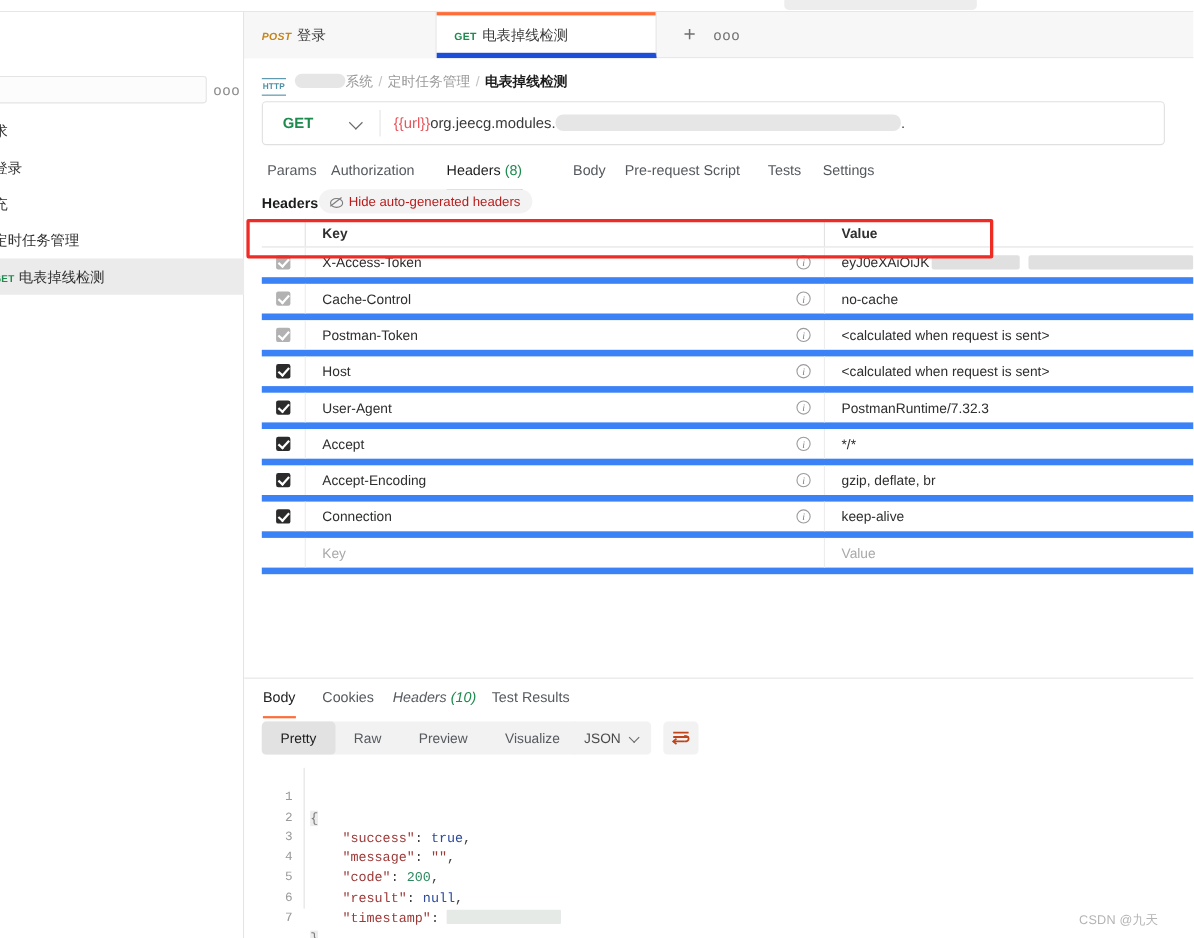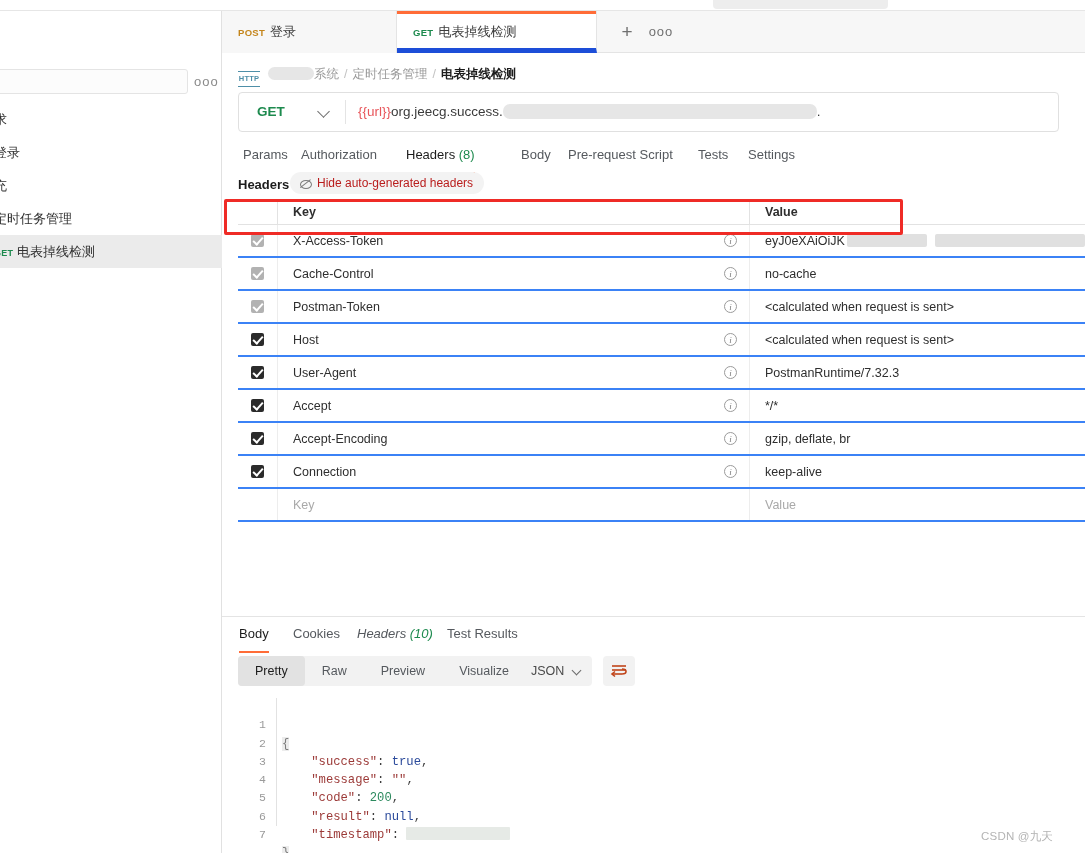--- a/index.html
+++ b/index.html
@@ -71,21 +71,21 @@
     white-space:nowrap;
   }
   .tab.active { background:#ffffff; border-bottom:5px solid #1d4ed8; }
   .tab.active::before {
     content:""; position:absolute; left:0; top:0; right:0; height:3px;
     background:#ff6c37;
   }
   .tab-1 { left:0; width:175px; }
   .tab-2 { left:175px; width:200px; }
   .tab-verb { font-size:9.5px; font-weight:700; letter-spacing:.3px; margin-right:5px; }
-  .m-post { color:#c4851b; }
+  .m-post { color:#c4851b;font-style:italic; }
   .tab-plus {
     position:absolute; left:390px; top:0; width:30px; height:42px;
     line-height:42px; text-align:center; font-size:19px; color:#707070;
     font-weight:300; cursor:pointer;
   }
   .tab-more {
     position:absolute; left:424px; top:0; width:30px; height:42px;
     line-height:42px; text-align:center; font-size:13px; color:#707070;
     letter-spacing:1px; cursor:pointer;
   }
@@ -161,21 +161,21 @@
     border:1.3px solid #7c7c7c; border-radius:50% 50%;
   }
   .eye-slash::after {
     content:""; position:absolute; left:0px; top:4px; width:13px; height:1.3px;
     background:#7c7c7c; transform:rotate(-38deg);
   }
 
   
   .htable { position:absolute; left:16px; top:146px; width:847px; }
   .hrow { position:relative; display:flex; height:33px; align-items:center;
-          border-bottom:2px solid #3b82f6; }
+          border-bottom:6px solid #3b82f6; }
   .hrow.head { height:26px; border-bottom:1px solid #e2e2e2; }
   .hrow.head .c-key, .hrow.head .c-val {
     font-size:12.5px; font-weight:700; color:#2e2e2e;
   }
   .c-chk { width:40px; flex:0 0 40px; display:flex; align-items:center;
            justify-content:center; border-right:1px solid #ededed; height:100%; }
   .hrow.head .c-chk { border-right:1px solid #e2e2e2; }
   .c-key { flex:0 0 472px; width:472px; position:relative; padding-left:15px;
            font-size:12.5px; color:#2e2e2e; border-right:1px solid #ededed; height:100%;
            display:flex; align-items:center; }
@@ -311,21 +311,21 @@
       <span class="http-badge">HTTP</span><span class="redact" style="width:46px;"></span><span>系统</span><span class="bc-sep">/</span><span>定时任务管理</span><span class="bc-sep">/</span><span class="bc-cur">电表掉线检测</span>
     </div>
 
     <div class="urlbar">
       <div class="url-method">
         <span>GET</span>
         <span class="url-caret"></span>
       </div>
       <div class="url-divider"></div>
       <div class="url-text">
-        <span class="url-var">{{url}}</span><span>org.jeecg.success.</span><span class="redact" style="width:314px;height:15px;vertical-align:-3px;"></span><span>.</span>
+        <span class="url-var">{{url}}</span><span>org.jeecg.modules.</span><span class="redact" style="width:314px;height:15px;vertical-align:-3px;"></span><span>.</span>
       </div>
     </div>
 
     <div class="reqtabs">
       <div class="rtab" style="left:5px;">Params</div>
       <div class="rtab" style="left:63px;">Authorization</div>
       <div class="rtab active" style="left:168px;">
         <span>Headers</span>
         <span class="rt-count">(8)</span>
       </div>

